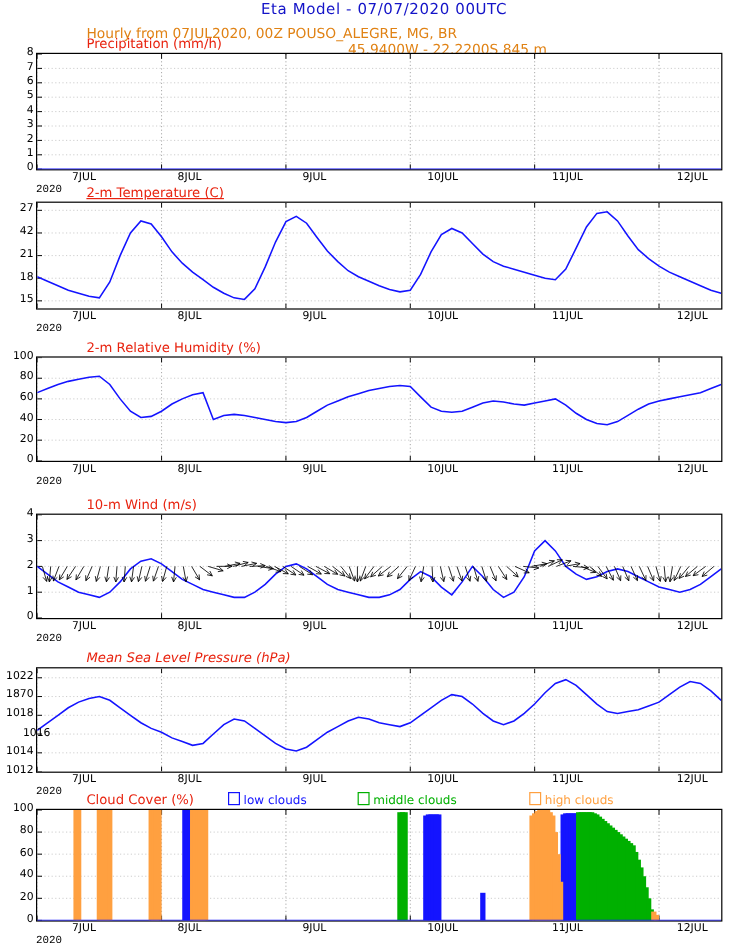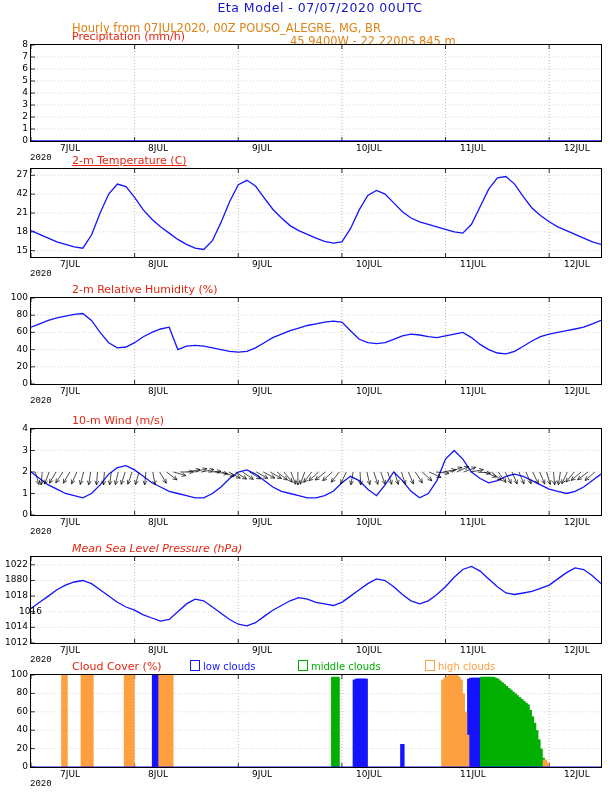--- a/index.html
+++ b/index.html
@@ -668,21 +668,21 @@
         <line x1="0" x2="4" y1="39.09090909090909" y2="39.09090909090909" stroke="#000" stroke-width="0.8"></line>
         <line x1="0" x2="4" y1="23.454545454545453" y2="23.454545454545453" stroke="#000" stroke-width="0.8"></line>
         <line x1="0" x2="4" y1="7.818181818181827" y2="7.818181818181827" stroke="#000" stroke-width="0.8"></line>
         <path d="M0.0,51.6 L8.6,45.3 L17.3,39.1 L25.9,32.8 L34.5,28.1 L43.2,25.0 L51.8,23.5 L60.5,26.6 L69.1,32.8 L77.7,39.1 L86.4,45.3 L95.0,50.0 L103.6,53.2 L112.3,57.9 L120.9,61.0 L129.5,64.1 L138.2,62.5 L146.8,54.7 L155.5,46.9 L164.1,42.2 L172.7,43.8 L181.4,50.0 L190.0,56.3 L198.6,62.5 L207.3,67.2 L215.9,68.8 L224.5,65.7 L233.2,59.4 L241.8,53.2 L250.5,48.5 L259.1,43.8 L267.7,40.7 L276.4,42.2 L285.0,45.3 L293.6,46.9 L302.3,48.5 L310.9,45.3 L319.5,39.1 L328.2,32.8 L336.8,26.6 L345.5,21.9 L354.1,23.5 L362.7,29.7 L371.4,37.5 L380.0,43.8 L388.6,46.9 L397.3,43.8 L405.9,37.5 L414.5,29.7 L423.2,20.3 L431.8,12.5 L440.5,9.4 L449.1,14.1 L457.7,21.9 L466.4,29.7 L475.0,36.0 L483.6,37.5 L492.3,36.0 L500.9,34.4 L509.5,31.3 L518.2,28.1 L526.8,21.9 L535.5,15.6 L544.1,10.9 L552.7,12.5 L561.4,18.8 L570.0,26.6" fill="none" stroke="#1414ff" stroke-width="1.3"></path>
       </svg>
     </div>
     <div class="ylab" style="left: 2px; top: 637px; width: 26px;">1012</div>
     <div class="ylab" style="left: 2px; top: 621.364px; width: 26px;">1014</div>
     <div class="ylab" style="left: 16px; top: 605.727px; width: 26px;">1016</div>
     <div class="ylab" style="left: 2px; top: 590.091px; width: 26px;">1018</div>
-    <div class="ylab" style="left: 2px; top: 574.455px; width: 26px;">1880</div>
+    <div class="ylab" style="left: 2px; top: 574.455px; width: 26px;">1870</div>
     <div class="ylab" style="left: 2px; top: 558.818px; width: 26px;">1022</div>
     <div class="xlab" style="left: 60px; top: 645px;">7JUL</div>
     <div class="xlab" style="left: 148px; top: 645px;">8JUL</div>
     <div class="xlab" style="left: 252px; top: 645px;">9JUL</div>
     <div class="xlab" style="left: 356px; top: 645px;">10JUL</div>
     <div class="xlab" style="left: 460px; top: 645px;">11JUL</div>
     <div class="xlab" style="left: 564px; top: 645px;">12JUL</div>
     <div class="xlab2" style="left: 30px; top: 655px;">2020</div>
     <div class="ptitle" style="left: 72px; top: 660px;">Cloud Cover (%)</div>
     <div class="plot" style="left: 30px; top: 674px; width: 572px; height: 94px;">
@@ -806,14 +806,14 @@
     <div class="ylab" style="left: 2px; top: 669px; width: 26px;">100</div>
     <div class="xlab" style="left: 60px; top: 769px;">7JUL</div>
     <div class="xlab" style="left: 148px; top: 769px;">8JUL</div>
     <div class="xlab" style="left: 252px; top: 769px;">9JUL</div>
     <div class="xlab" style="left: 356px; top: 769px;">10JUL</div>
     <div class="xlab" style="left: 460px; top: 769px;">11JUL</div>
     <div class="xlab" style="left: 564px; top: 769px;">12JUL</div>
     <div class="xlab2" style="left: 30px; top: 779px;">2020</div>
     <div class="legend" style="left: 190px; top: 660px; color: rgb(20, 20, 255);"><span class="lgsw" style="background: rgb(255, 255, 255); border-color: rgb(20, 20, 255);"></span><span>low clouds</span></div>
     <div class="legend" style="left: 298px; top: 660px; color: rgb(0, 176, 0);"><span class="lgsw" style="background: rgb(255, 255, 255); border-color: rgb(0, 176, 0);"></span><span>middle clouds</span></div>
-    <div class="legend" style="left: 400px; top: 660px; color: rgb(255, 160, 64); padding-left: 25px;"><span class="lgsw" style="background: rgb(255, 255, 255); border-color: rgb(255, 160, 64);"></span><span>high clouds</span></div>
+    <div class="legend" style="left: 416px; top: 660px; color: rgb(255, 160, 64); padding-left: 25px;"><span class="lgsw" style="background: rgb(255, 255, 255); border-color: rgb(255, 160, 64);"></span><span>high clouds</span></div>
   </div>
 
 </body></html>

